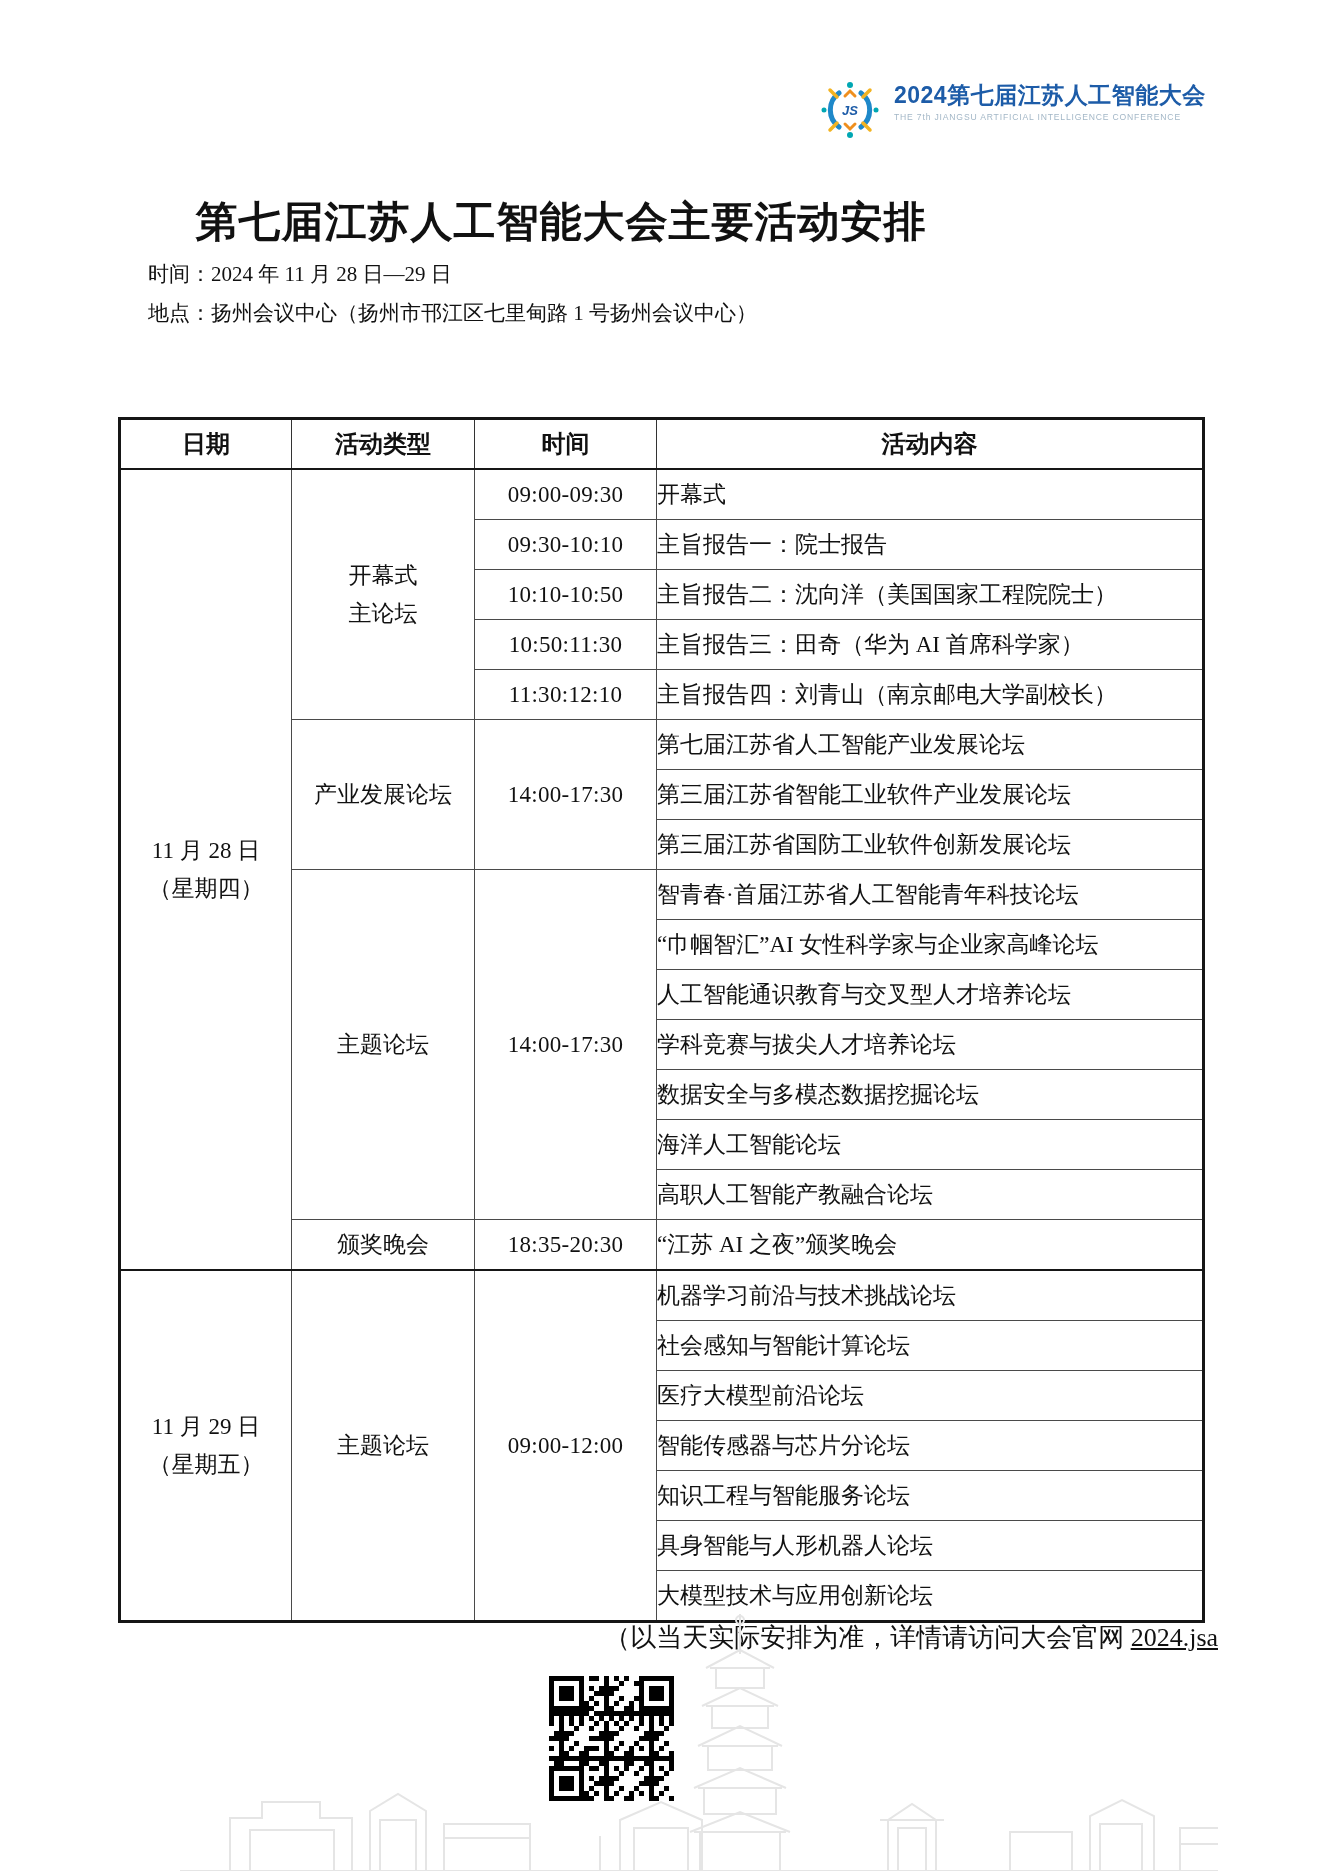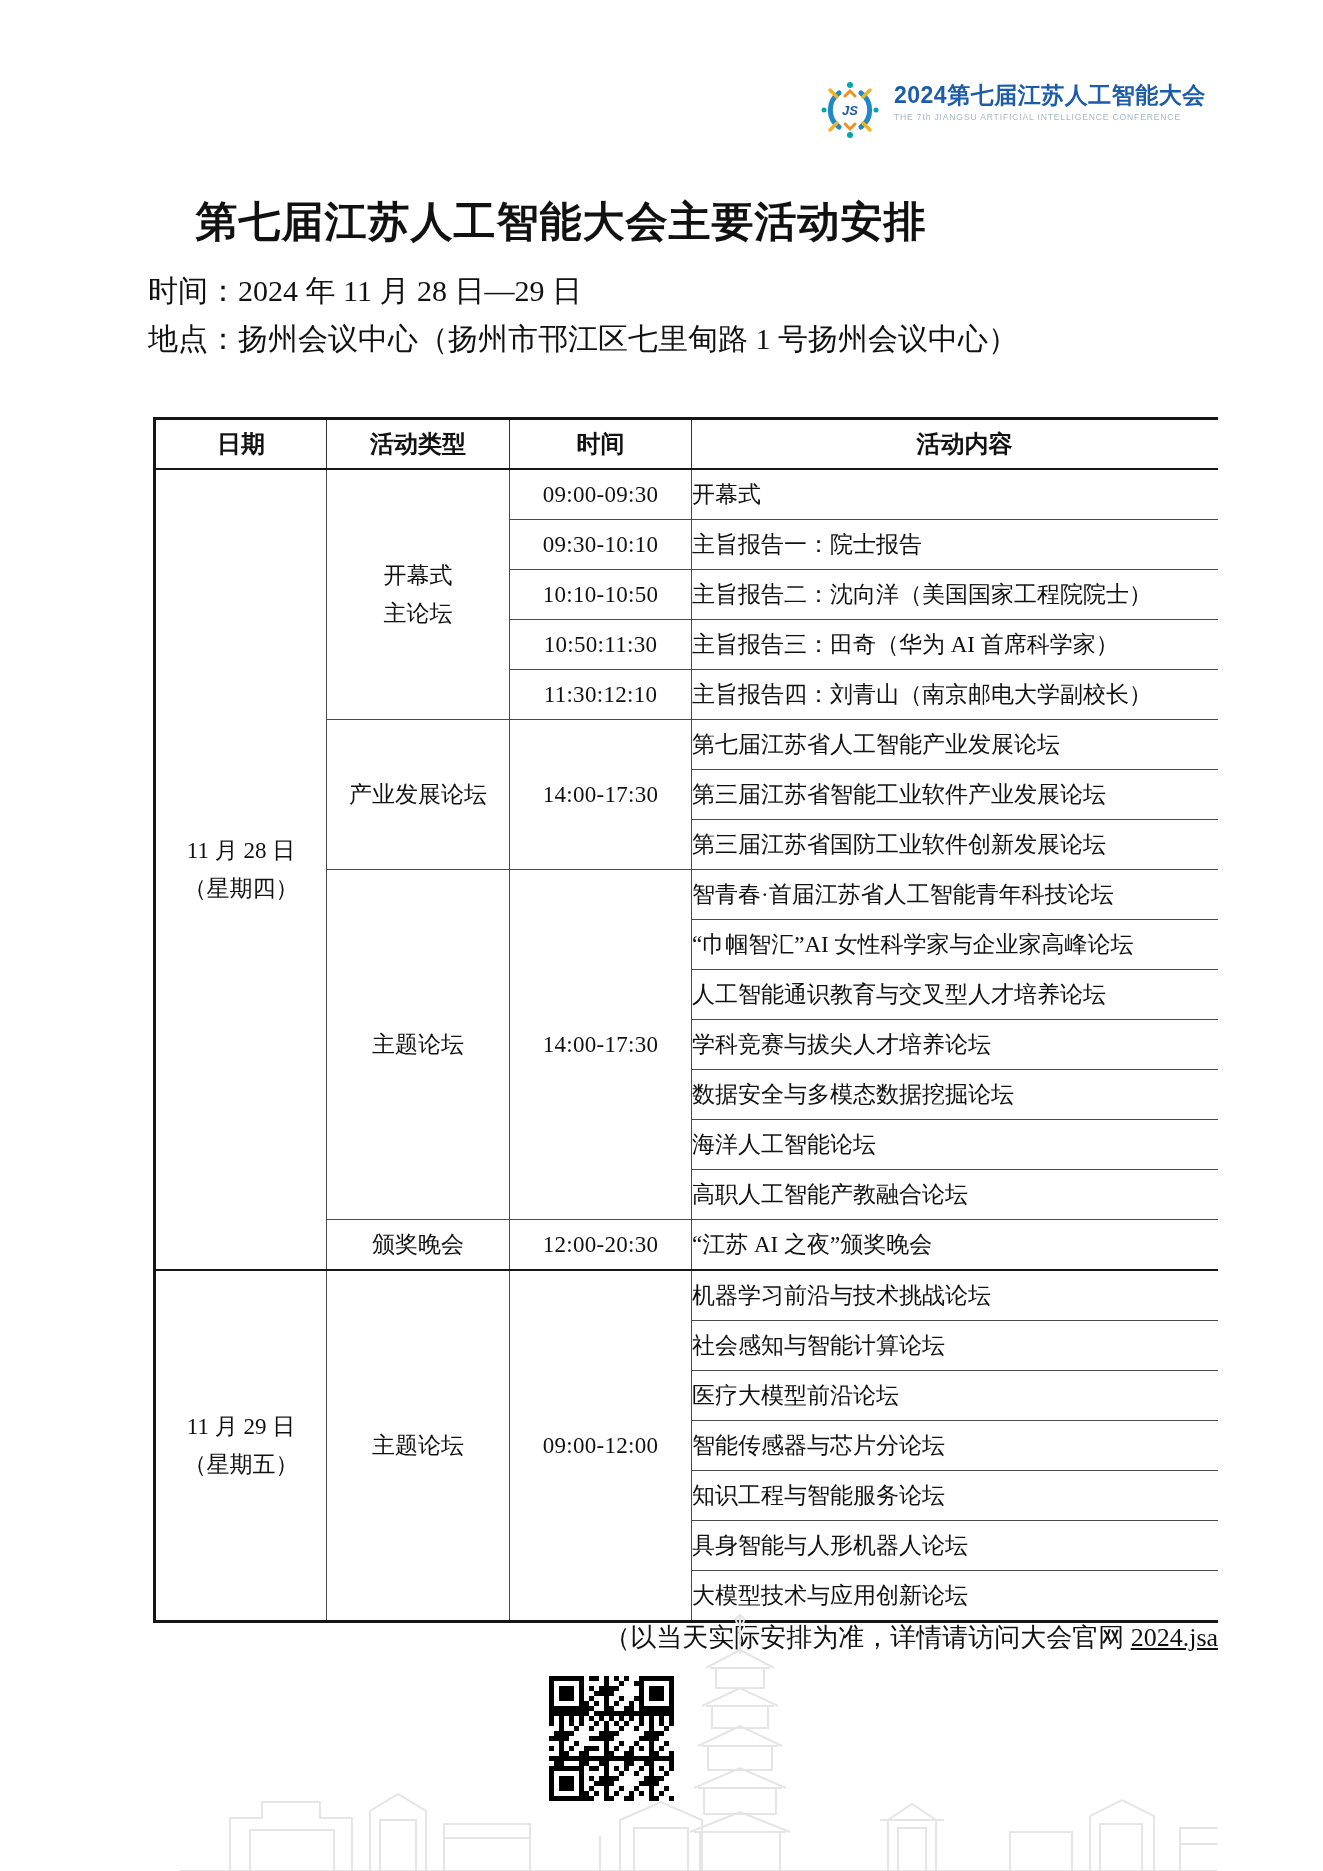--- a/index.html
+++ b/index.html
@@ -27,32 +27,31 @@
     margin-top:4px;white-space:nowrap;
   }
 
   
   .doc-title{
     position:absolute;top:194px;left:0;width:1122px;
     text-align:center;
     font-size:42px;font-weight:900;letter-spacing:1px;
     font-family:"Liberation Serif", serif;
   }
-  .meta{position:absolute;top:276px;left:148px;font-size:30px;line-height:1.0;}
+  .meta{position:absolute;top:264px;left:148px;font-size:21px;line-height:1.0;}
   .meta-line{margin-bottom:18px;white-space:nowrap;}
 
   
   table.schedule{
     position:absolute;top:417px;left:118px;
     width:1087px;
     border-collapse:collapse;
     table-layout:fixed;
     border:3px solid #161616;
     font-size:23px;
-    margin-left:35px;
   }
   table.schedule th{
     font-family:"Liberation Sans", sans-serif;
     font-weight:bold;font-size:24px;
     height:46px;text-align:center;
     border:1px solid #333;
     border-bottom:2px solid #161616;
     background:#fff;
   }
   table.schedule td{
@@ -200,21 +199,21 @@
         <tr>
           <td class="cell-content">海洋人工智能论坛</td>
         </tr>
         <tr>
           <td class="cell-content">高职人工智能产教融合论坛</td>
         </tr>
         <tr class="section-start">
           <td class="cell-type" rowspan="1">
             <div>颁奖晚会</div>
           </td>
-          <td class="cell-time" rowspan="1">12:00-20:30</td>
+          <td class="cell-time" rowspan="1">18:35-20:30</td>
           <td class="cell-content">“江苏 AI 之夜”颁奖晚会</td>
         </tr>
         <tr class="day-start">
           <td class="cell-date" rowspan="7">
             <div>11 月 29 日</div>
             <div>（星期五）</div>
           </td>
           <td class="cell-type" rowspan="7">
             <div>主题论坛</div>
           </td>

